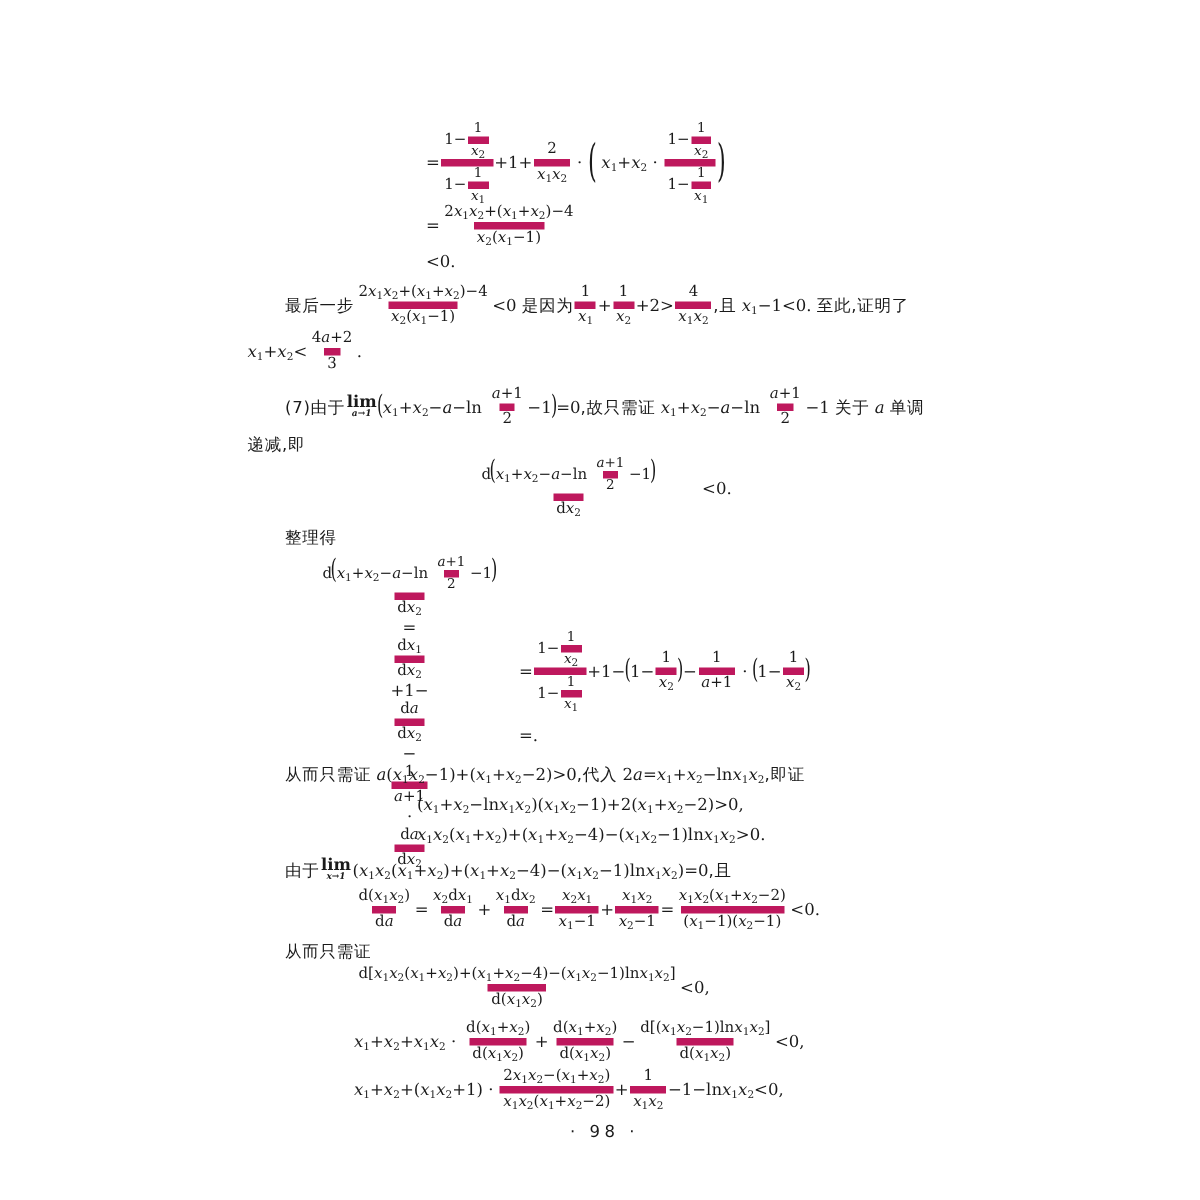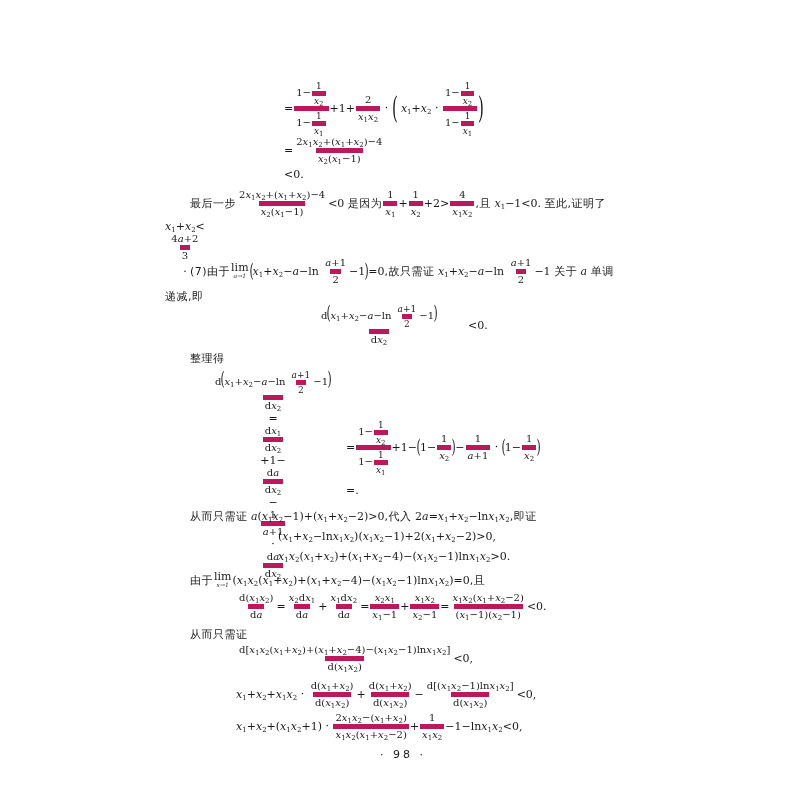--- a/index.html
+++ b/index.html
@@ -22,21 +22,21 @@
   .i { font-style:italic; }
   sub { font-size:7px; vertical-align:-2px; line-height:0; }
   .fr { display:inline-flex; flex-direction:column; align-items:center; vertical-align:middle;
         margin:0 1px; font-size:10px; line-height:12px; }
   .fr > .n { padding:0 2px; }
   .fr > .d { padding:0 2px; border-top:5px solid #be185d; }
   .fr.sm { font-size:9px; line-height:10px; }
   .big { font-size:30px; line-height:30px; font-weight:200; transform:scaleX(0.5); display:inline-block; margin:0 -3px; }
   .mid { font-size:18px; line-height:18px; transform:scaleX(0.6); display:inline-block; margin:0 -2px; }
   .lim { display:inline-flex; flex-direction:column; align-items:center; vertical-align:middle;
-         line-height:10px; margin:0 1px; }
+         line-height:10px; margin:0 1px;font-weight:bold; }
   .lim .u { font-size:6px; line-height:6px; font-style:italic; }
   .cn { font-family:"DejaVu Sans","Liberation Sans",sans-serif; font-size:11px; letter-spacing:0.5px; }
   .pg { position:absolute; left:380px; top:748px; font-size:11px;
         font-family:"DejaVu Sans","Liberation Sans",sans-serif; letter-spacing:3px; }
 </style>
 </head>
 <body>
 
 <div class="page">
 
@@ -103,21 +103,21 @@
         <span class="d"><span class="i">x</span><sub>2</sub></span>
       </span>+2&gt;
     <span class="fr">
         <span class="n">4</span>
         <span class="d"><span class="i">x</span><sub>1</sub><span class="i">x</span><sub>2</sub></span>
       </span>
     <span class="cn">,且</span>
     <span>&nbsp;<span class="i">x</span><sub>1</sub>−1&lt;0.&nbsp;</span>
     <span class="cn">至此,证明了</span>
   </div>
-  <div class="ln" style="left:165px;top:220px;height:28px;flex-direction:column;">
+  <div class="ln" style="left:165px;top:220px;height:28px;">
     <span><span class="i">x</span><sub>1</sub>+<span class="i">x</span><sub>2</sub>&lt;</span>
     <span class="fr">
         <span class="n">4<span class="i">a</span>+2</span>
         <span class="d">3</span>
       </span>
       <span>.</span>
   </div>
 
   <div class="ln" style="left:190px;top:254px;height:34px;">
     <span class="cn">(7)由于</span>

